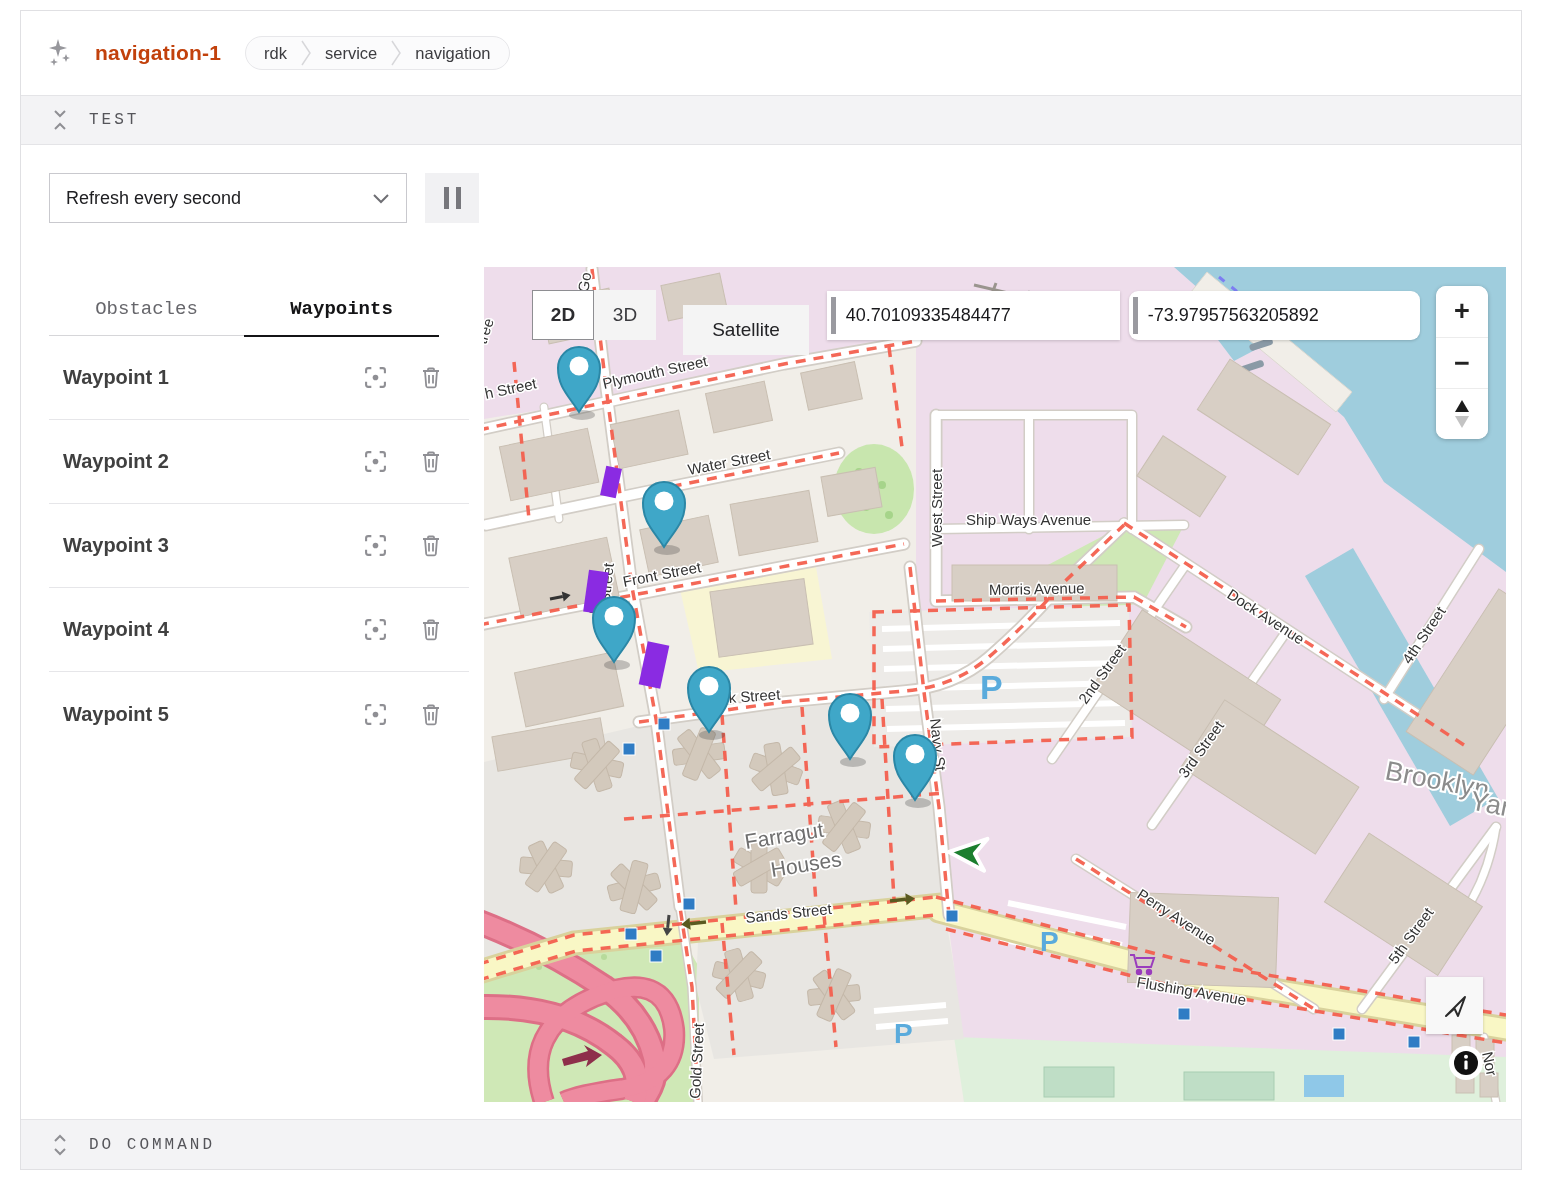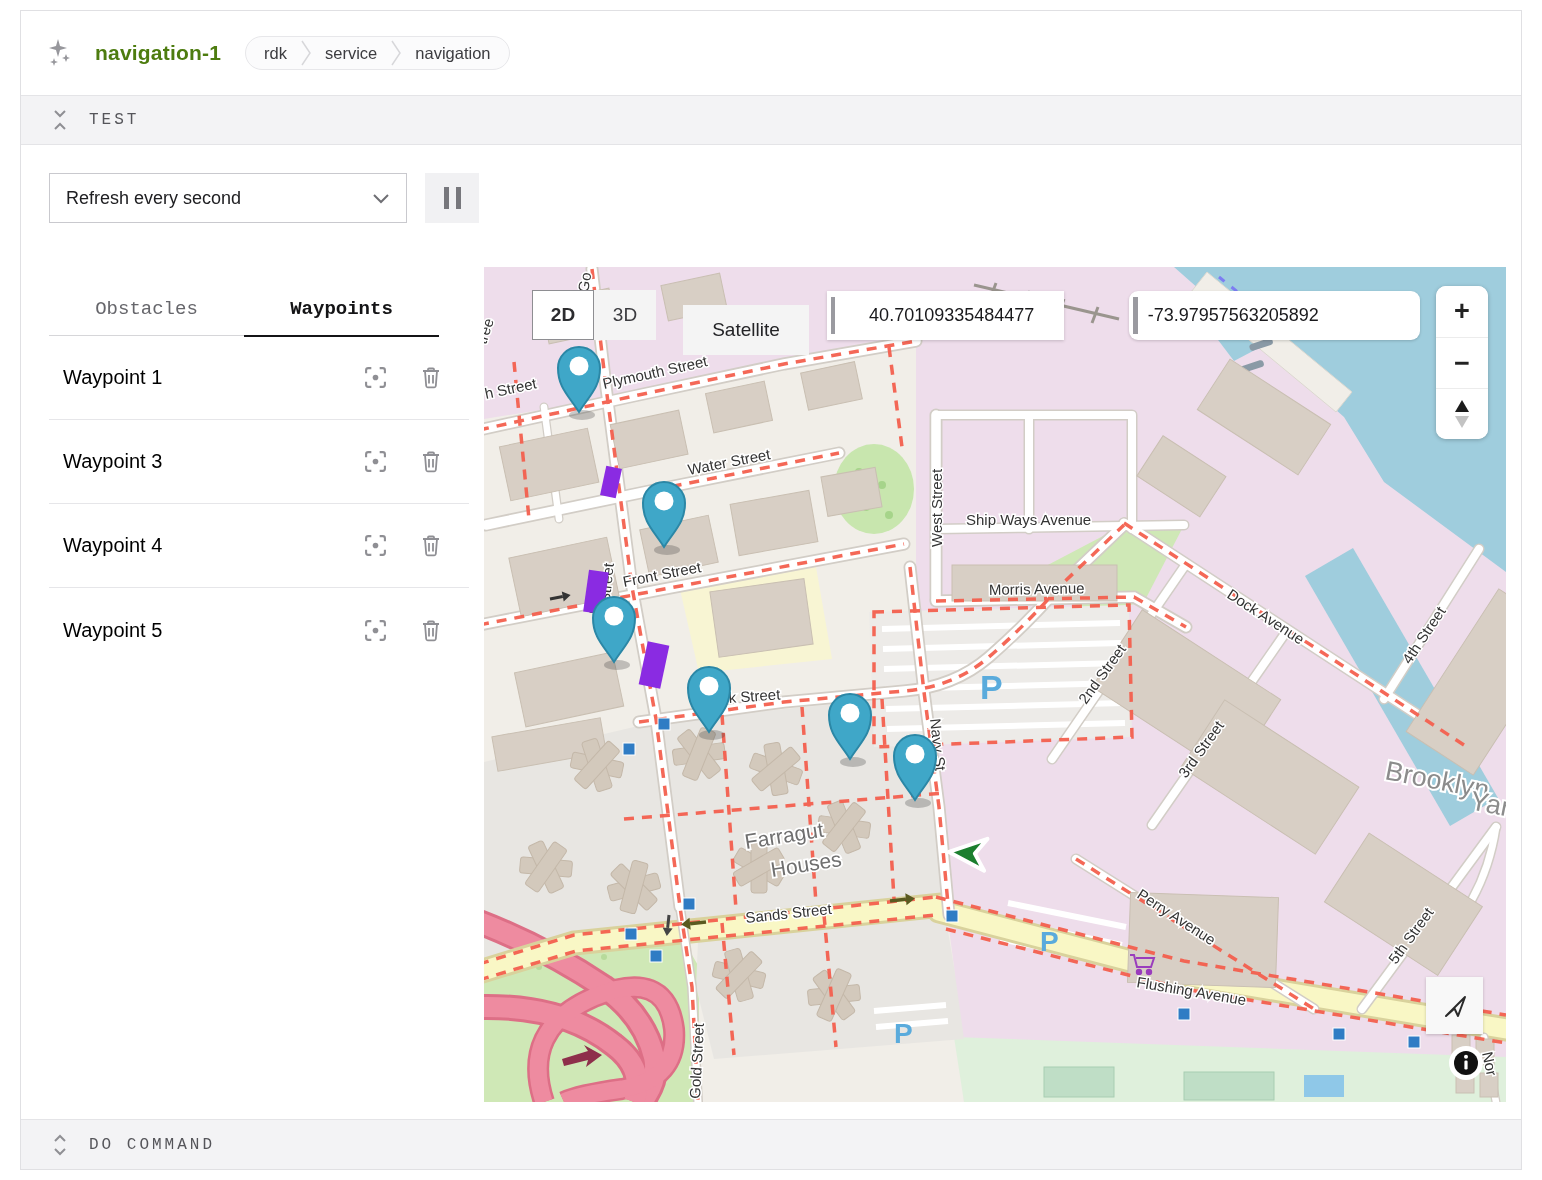--- a/index.html
+++ b/index.html
@@ -3,21 +3,21 @@
 <meta charset="utf-8">
 <style>
   * { box-sizing: border-box; margin: 0; padding: 0; }
   html,body { width:1542px; height:1180px; background:#fff; font-family:"Liberation Sans", sans-serif; }
   .card { position:absolute; left:20px; top:10px; width:1502px; height:1160px; background:#fff;
           border:1px solid #e0e0e3; display:flex; flex-direction:column; }
 
   
   .hdr { height:84px; display:flex; align-items:center; padding:0 26px; background:#fff; }
   .hdr .sparkle { width:30px; height:30px; margin-right:18px; }
-  .hdr h1 { font-size:21px; font-weight:bold; color:#4d7c0f; letter-spacing:.2px; margin-right:24px; }
+  .hdr h1 { font-size:21px; font-weight:bold; color:#c2410c; letter-spacing:.2px; margin-right:24px; }
   .crumb { display:flex; align-items:center; height:34px; border:1px solid #e7e7ea; background:#fbfbfc;
            border-radius:17px; padding:0 18px; gap:14px; }
   .crumb span.item { font-size:16.5px; color:#3c3c40; }
   .crumb svg { display:block; }
 
   
   .bar { height:50px; background:#f3f3f5; border-top:1px solid #e4e4e7; border-bottom:1px solid #e4e4e7;
          display:flex; align-items:center; padding:0 30px; gap:20px; cursor:pointer; }
   .bar .label { font-family:"Liberation Mono", monospace; font-size:16px; letter-spacing:3px; color:#55555a; }
   .bar.bottom { margin-top:auto; border-bottom:none; }
@@ -37,39 +37,39 @@
   
   .wp-panel { width:420px; flex:0 0 auto; padding-top:16px; }
   .tabs { display:flex; width:390px; border-bottom:1px solid #d6d6d9; }
   .tab { width:195px; height:52px; display:flex; align-items:center; justify-content:center;
          font-family:"Liberation Mono", monospace; font-size:19px; color:#66666b; cursor:pointer;
          position:relative; }
   .tab.active { color:#141416; font-weight:bold;text-align:center; }
   .tab.active::after { content:""; position:absolute; left:0; right:0; bottom:-2px; height:2.5px; background:#141416; }
   .wp-row { height:84px; display:flex; align-items:center; border-bottom:1px solid #e6e6e9; padding:0 28px 0 14px; }
   .wp-row:last-child { border-bottom:none; }
-  .wp-row .nm { font-size:20px; color:#000000; }
+  .wp-row .nm { font-size:20px; color:#404040;font-weight:bold; }
   .wp-row .acts { margin-left:auto; display:flex; gap:34px; }
   .icon-btn { background:none; border:none; cursor:pointer; padding:0; line-height:0; }
 
   
   .map-wrap { position:relative; width:1022px; height:835px; overflow:hidden; background:#f1eee8; flex:0 0 auto; }
   .map-wrap > svg.basemap { position:absolute; left:0; top:0; }
   .ctl { position:absolute; font-size:18px; color:#2c2c2f; }
   .btn2d { left:48px; top:23px; width:62px; height:50px; background:#fff; border:1px solid #8e8e92;
            font-weight:bold; font-size:19px; display:flex; align-items:center; justify-content:center; cursor:pointer; z-index:3;}
   .btn3d { left:110px; top:23px; width:62px; height:50px; background:#f4f4f4; border:none; font-size:19px;
            color:#3a3a3e; display:flex; align-items:center; justify-content:center; cursor:pointer; z-index:2;}
   .btnsat { left:199px; top:38px; width:126px; height:50px; background:#f4f4f4; border:none; font-size:19px;
             color:#232326; display:flex; align-items:center; justify-content:center; cursor:pointer; z-index:2;}
   .coord { position:absolute; top:24px; height:49px; background:#fff; box-shadow:0 1px 3px rgba(0,0,0,.18);
            display:flex; align-items:center; z-index:2; }
   .coord .grip { width:5px; height:37px; background:#9a9aa0; margin:0 10px 0 4px; }
   .coord input { border:none; outline:none; font-size:18px; color:#19191c; width:100%; font-family:"Liberation Sans",sans-serif; }
-  .coord.lat { left:343px; width:237px;gap:24px; }
+  .coord.lat { left:343px; width:293px; }
   .coord.lon { left:645px; width:291px;border-radius:9px; }
   .zoomctl { position:absolute; right:18px; top:19px; width:52px; background:#fff; border-radius:10px;
              box-shadow:0 1px 4px rgba(0,0,0,.25); overflow:hidden; z-index:3; }
   .zoomctl button { width:52px; height:51px; background:#fff; border:none; font-size:27px; font-weight:bold;
                     color:#222; cursor:pointer; display:flex; align-items:center; justify-content:center; }
   .zoomctl button + button { border-top:1px solid #ececec; }
   .locatebtn { position:absolute; right:23px; bottom:68px; width:57px; height:57px; background:#f8f8f8;
                border:none; box-shadow:0 1px 3px rgba(0,0,0,.2); cursor:pointer; display:flex;
                align-items:center; justify-content:center; z-index:3; }
   .infobtn { position:absolute; right:23px; bottom:22px; width:34px; height:34px; border-radius:50%;
@@ -144,20 +144,32 @@
               <svg width="23" height="23" viewBox="0 0 22 22">
                   <path d="M2,7 V4 a2,2 0 0 1 2,-2 H7 M15,2 h3 a2,2 0 0 1 2,2 V7 M20,15 v3 a2,2 0 0 1 -2,2 H15 M7,20 H4 a2,2 0 0 1 -2,-2 V15" fill="none" stroke="#8f8f94" stroke-width="2"></path>
                   <circle cx="11" cy="11" r="2.7" fill="#8f8f94"></circle>
                 </svg>
             </button>
             <button class="icon-btn">
               <svg width="20" height="23" viewBox="0 0 20 22">
                   <path d="M2,4.5 H18 M7,4.5 V3 a1,1 0 0 1 1,-1 h4 a1,1 0 0 1 1,1 v1.5 M4,4.5 l1.2,15 a1.5,1.5 0 0 0 1.5,1.3 h6.6 a1.5,1.5 0 0 0 1.5,-1.3 l1.2,-15 M8,8.5 v8.5 M12,8.5 v8.5" fill="none" stroke="#8f8f94" stroke-width="1.8"></path>
                 </svg>
             </button>
+          </span>
+        </div>
+        <div class="wp-row">
+          <span class="nm">Waypoint 2</span>
+          <span class="acts">
+            <button class="icon-btn"><svg width="23" height="23" viewBox="0 0 22 22">
+                  <path d="M2,7 V4 a2,2 0 0 1 2,-2 H7 M15,2 h3 a2,2 0 0 1 2,2 V7 M20,15 v3 a2,2 0 0 1 -2,2 H15 M7,20 H4 a2,2 0 0 1 -2,-2 V15" fill="none" stroke="#8f8f94" stroke-width="2"></path>
+                  <circle cx="11" cy="11" r="2.7" fill="#8f8f94"></circle>
+                </svg></button>
+            <button class="icon-btn"><svg width="20" height="23" viewBox="0 0 20 22">
+                  <path d="M2,4.5 H18 M7,4.5 V3 a1,1 0 0 1 1,-1 h4 a1,1 0 0 1 1,1 v1.5 M4,4.5 l1.2,15 a1.5,1.5 0 0 0 1.5,1.3 h6.6 a1.5,1.5 0 0 0 1.5,-1.3 l1.2,-15 M8,8.5 v8.5 M12,8.5 v8.5" fill="none" stroke="#8f8f94" stroke-width="1.8"></path>
+                </svg></button>
           </span>
         </div>
         <div class="wp-row">
           <span class="nm">Waypoint 3</span>
           <span class="acts">
             <button class="icon-btn"><svg width="23" height="23" viewBox="0 0 22 22">
                   <path d="M2,7 V4 a2,2 0 0 1 2,-2 H7 M15,2 h3 a2,2 0 0 1 2,2 V7 M20,15 v3 a2,2 0 0 1 -2,2 H15 M7,20 H4 a2,2 0 0 1 -2,-2 V15" fill="none" stroke="#8f8f94" stroke-width="2"></path>
                   <circle cx="11" cy="11" r="2.7" fill="#8f8f94"></circle>
                 </svg></button>
             <button class="icon-btn"><svg width="20" height="23" viewBox="0 0 20 22">

